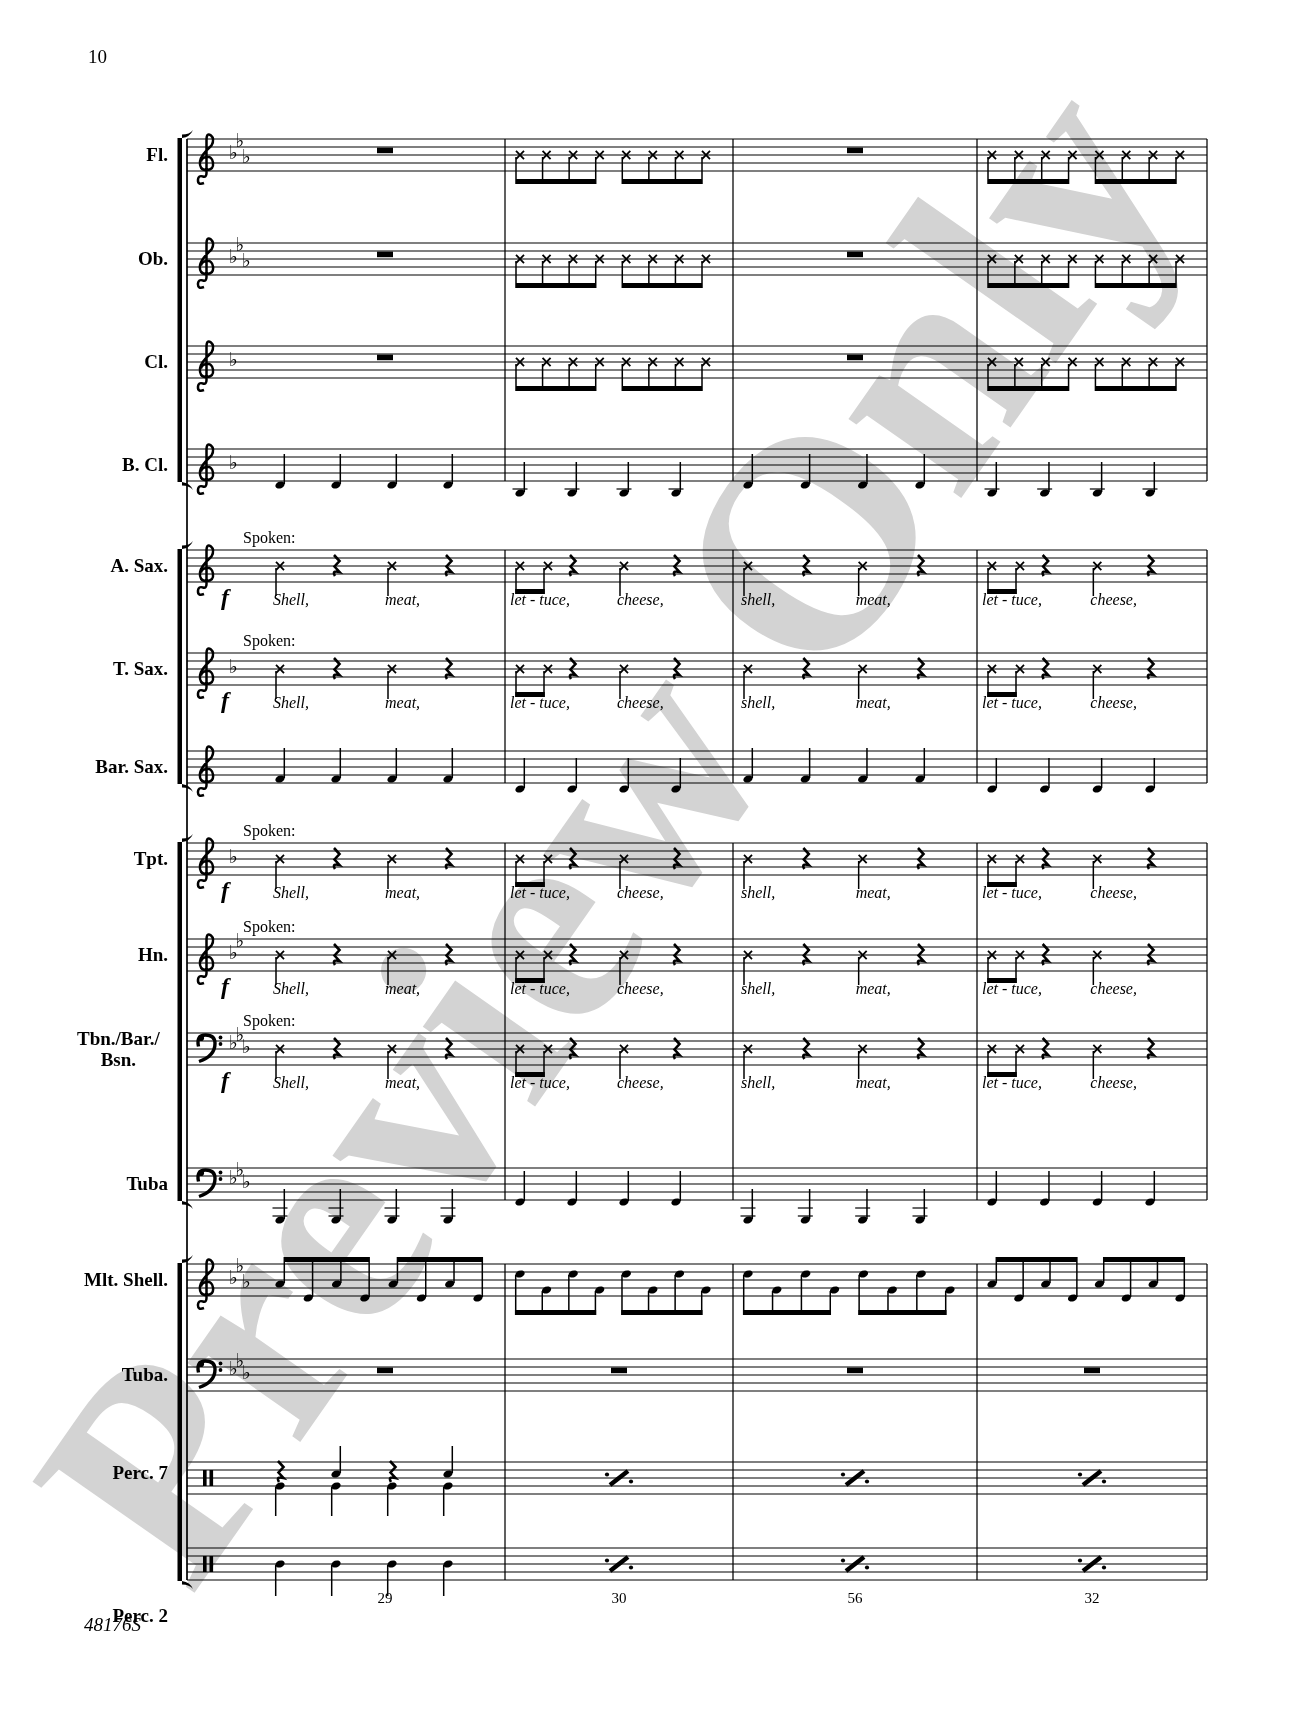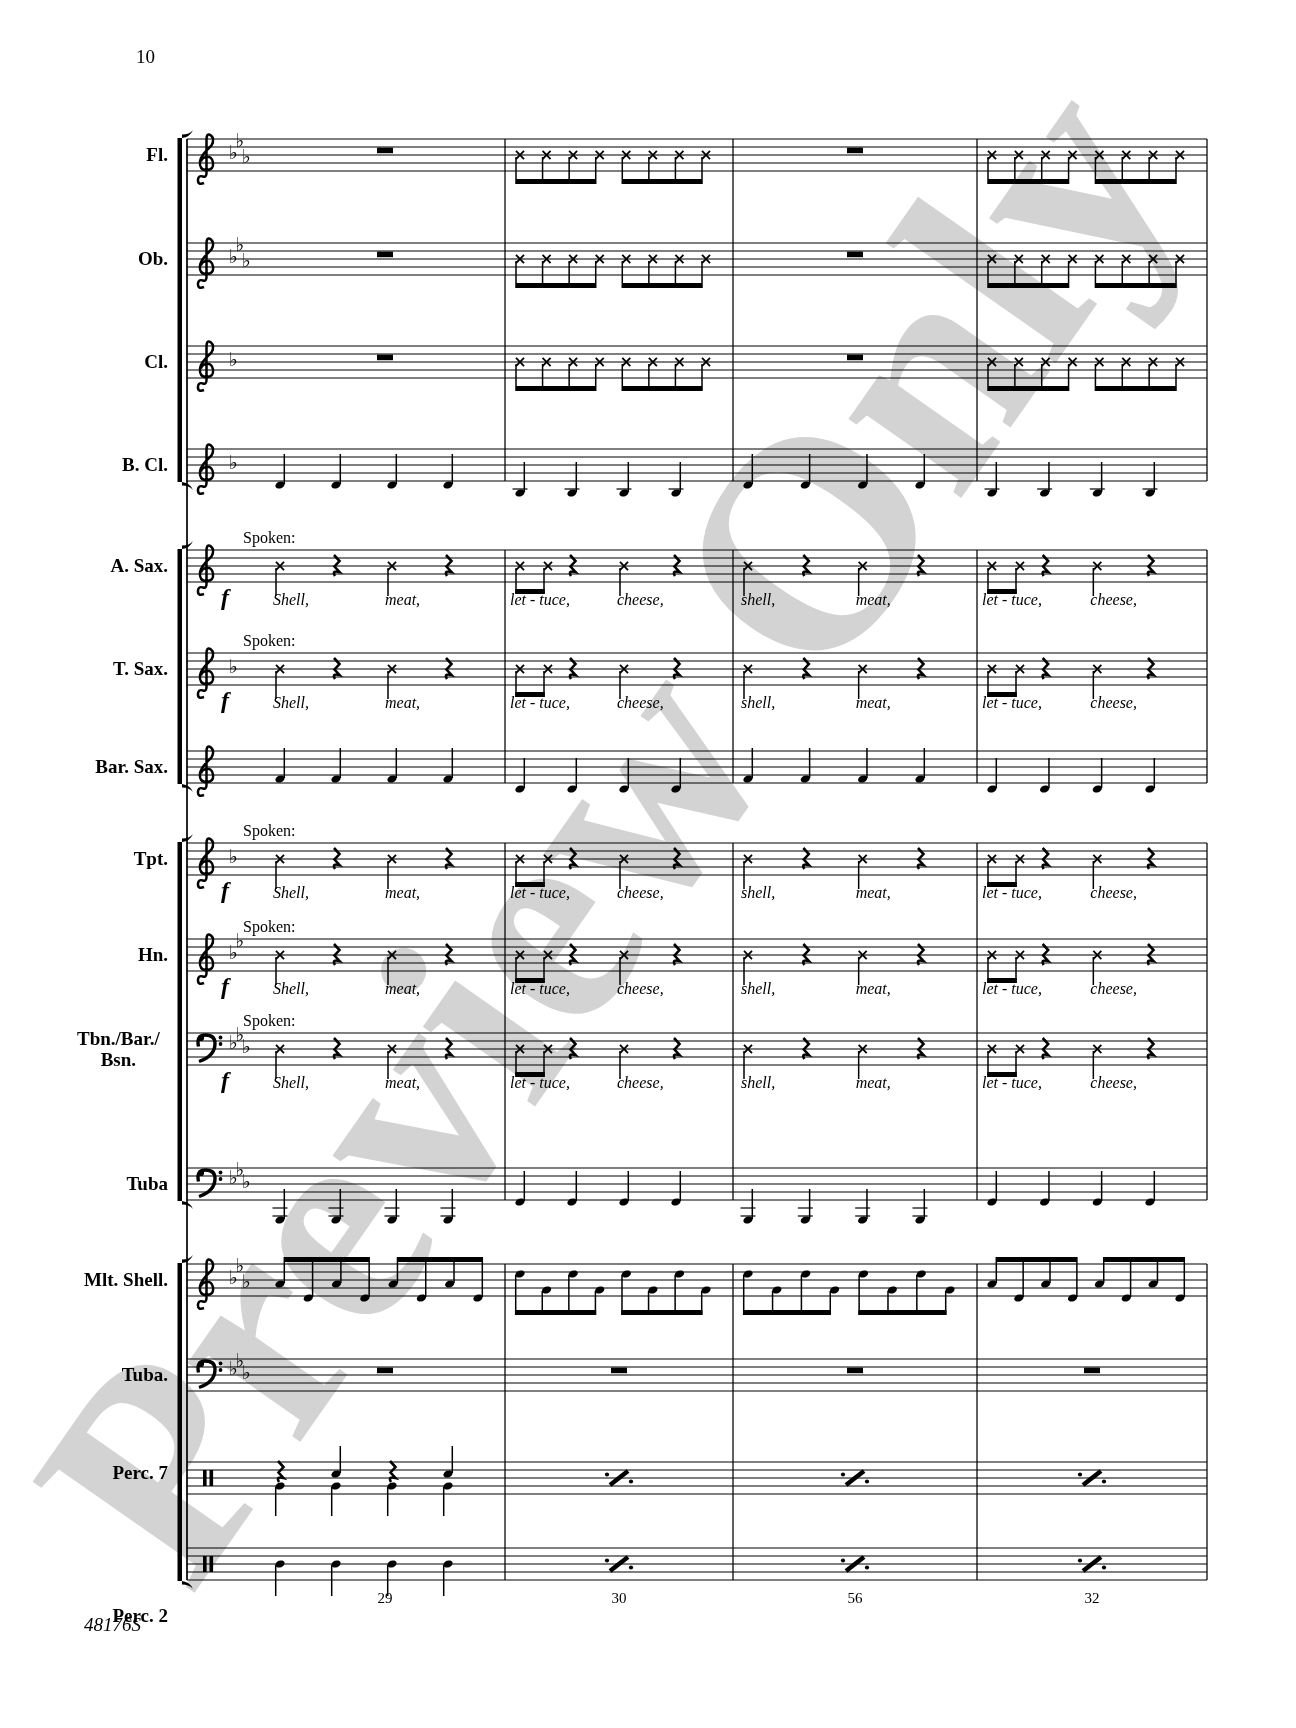--- a/index.html
+++ b/index.html
@@ -7,21 +7,21 @@
         font-family:"Liberation Serif",serif;color:#000;}
   .watermark{position:absolute;left:606px;top:830px;
         transform:translate(-50%,-50%) rotate(-55deg);
         font-size:300px;font-weight:bold;color:#d3d3d3;white-space:nowrap;z-index:1;
         font-family:"Liberation Serif",serif;}
   svg.score{position:absolute;left:0;top:0;z-index:2;}
   svg.score text.lyr{font:italic 16px "Liberation Serif",serif;fill:#000;}
   svg.score text.spk{font:16px "Liberation Serif",serif;fill:#000;}
   svg.score text.dyn{font:italic bold 24px "Liberation Serif",serif;fill:#000;}
   svg.score text.flat{font:19px "DejaVu Sans",sans-serif;fill:#000;}
-  .pagenum{position:absolute;left:88px;top:46px;font-size:19px;z-index:3;margin-left:48px;}
+  .pagenum{position:absolute;left:88px;top:46px;font-size:19px;z-index:3;}
   .catalog{position:absolute;left:84px;top:1614px;font-size:19px;z-index:3;font-style:italic;}
   .ilabel{position:absolute;right:1128px;transform:translateY(-50%);
         font-size:19px;font-weight:bold;white-space:nowrap;z-index:3;}
   .ilabel.twoline{right:auto;left:77px;text-align:center;line-height:21px;}
   .mnum{position:absolute;transform:translateX(-50%);font-size:15px;z-index:3;top:1590px;}
 </style>
 </head>
 <body>
 
 <div class="page">

